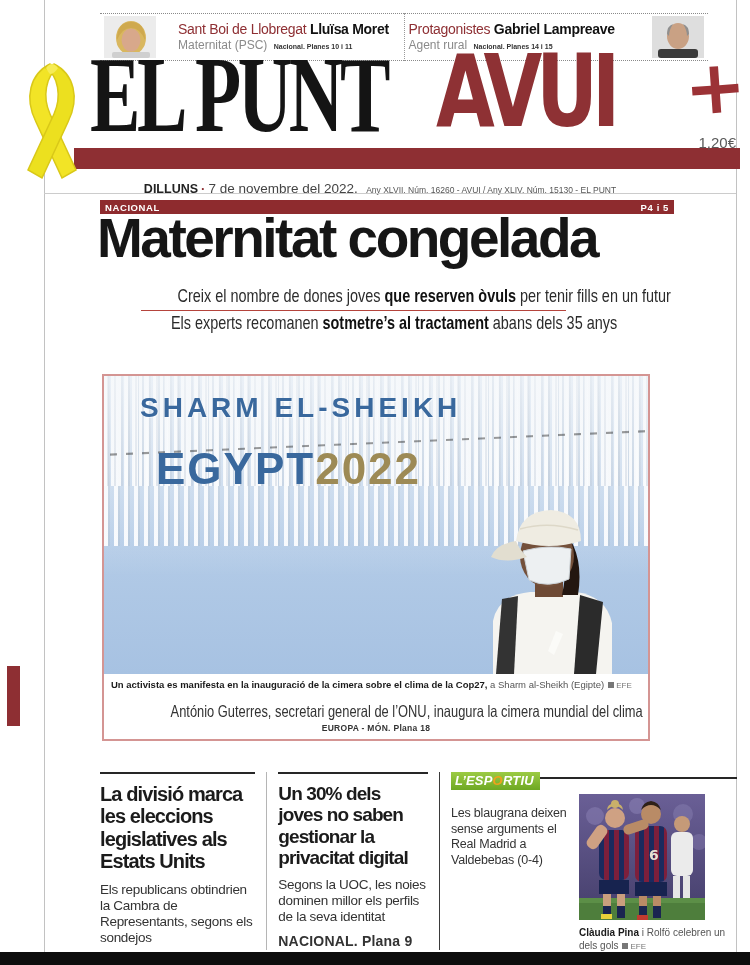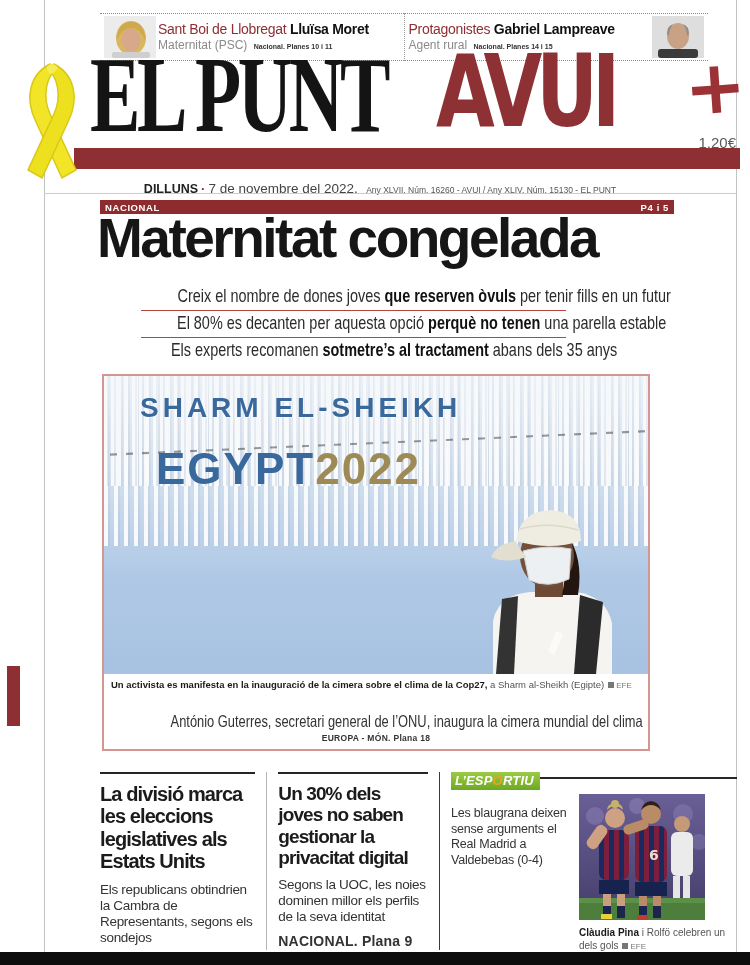--- a/index.html
+++ b/index.html
@@ -6,21 +6,21 @@
   .page{position:relative;width:750px;height:965px;background:#ffffff;overflow:hidden;
         font-family:"Liberation Sans", sans-serif;color:#1a1a1a;}
   .edge-line{position:absolute;top:0;bottom:13px;width:1px;background:#c2c2c2;}
   .edge-left{left:44px;}
   .edge-right{left:736px;}
 
   
   .teasers{position:absolute;top:13px;left:100px;width:608px;height:46px;
            border-top:1px dotted #8a8a8a;border-bottom:1px dotted #8a8a8a;
            display:flex;align-items:center;}
-  .teaser{display:flex;align-items:center;gap:2px;height:100%;flex:1;padding:1px 4px;}
+  .teaser{display:flex;align-items:center;gap:22px;height:100%;flex:1;padding:1px 4px;}
   .teaser+.teaser{border-left:1px dotted #9a9a9a;}
   .tz-photo{width:52px;height:42px;background:#e9e9e9;flex:0 0 auto;overflow:hidden;}
   .tz-text{line-height:1.25;}
   .tz-line1{font-size:14px;letter-spacing:-0.3px;white-space:nowrap;}
   .tz-kicker{color:#8e2f33;}
   .tz-name{font-weight:bold;color:#111;}
   .tz-line2{font-size:12px;color:#8a8a8a;white-space:nowrap;}
   .tz-ref{font-size:7px;font-weight:bold;color:#333;margin-left:3px;}
 
   
@@ -74,21 +74,21 @@
               color:#39689d;text-shadow:1px 1px 0 rgba(255,255,255,.5);white-space:nowrap;}
   .banner-main{position:absolute;top:68px;left:52px;font-size:44px;font-weight:bold;letter-spacing:2px;white-space:nowrap;}
   .banner-blue{color:#39689d;}
   .banner-gold{color:#9d8a55;}
   .activist{position:absolute;right:0;bottom:0;}
   .cop-caption{padding:5px 7px 3px 7px;font-size:9.5px;line-height:1.3;color:#555;}
   .cop-caption b{color:#1a1a1a;}
   .credit-sq{display:inline-block;width:6px;height:6px;background:#777;margin:0 2px 0 4px;}
   .credit{font-size:8px;color:#777;}
   .cop-headline{text-align:center;font-size:27px;font-weight:bold;color:#181818;letter-spacing:-0.5px;margin-top:2px;}
-  .cop-deck{text-align:center;margin-top:18px;}
+  .cop-deck{text-align:center;margin-top:8px;}
   .cop-deck .cond{font-size:16.5px;color:#333;}
   .cop-ref{text-align:center;font-size:8.5px;font-weight:bold;color:#333;margin:2px 0 6px 0;letter-spacing:.3px;}
 
   .margin-flag{position:absolute;top:666px;left:7px;width:13px;height:60px;background:#8e2f33;}
 
   
   .bottom-cols{position:absolute;top:772px;left:100px;width:637px;height:178px;display:flex;box-sizing:border-box;}
   .bcol{box-sizing:border-box;}
   .bcol-1{width:178px;padding-right:11px;border-right:1px solid #b5b5b5;}
   .bcol-2{width:183px;padding:0 11px;border-right:1px solid #3a3a3a;}
@@ -188,24 +188,20 @@
 
   <div class="nacbar">
     <span>NACIONAL</span>
     <span>P4 i 5</span>
   </div>
 
   <div class="lead-headline">Maternitat congelada</div>
   <div class="subheads">
     <div class="sub-row">
       <span class="cond"><span>Creix el nombre de dones joves </span><b>que reserven òvuls</b><span> per tenir fills en un futur</span></span>
-      <i class="redline"></i>
-    </div>
-    <div class="sub-row">
-      <span class="cond"><span>El 80% es decanten per aquesta opció </span><b>perquè no tenen</b><span> una parella estable</span></span>
       <i class="redline"></i>
     </div>
     <div class="sub-row">
       <span class="cond"><span>Els experts recomanen </span><b>sotmetre’s al tractament</b><span> abans dels 35 anys</span></span>
     </div>
   </div>
 
   <div class="photobox">
     <div class="cop-photo">
       <div class="rods1"></div>

